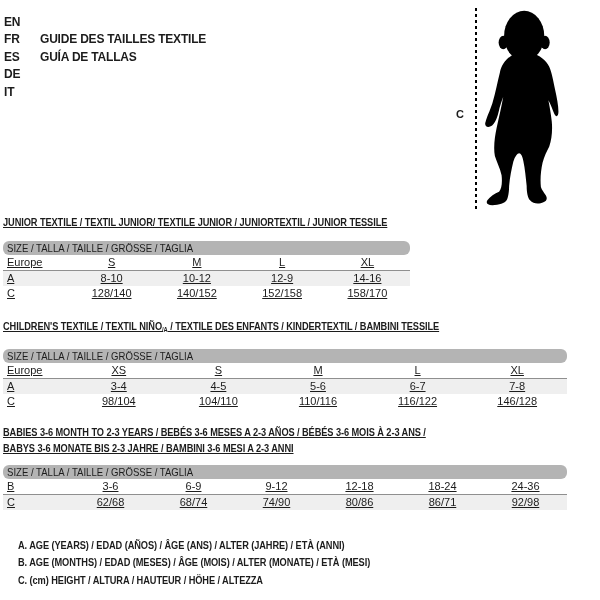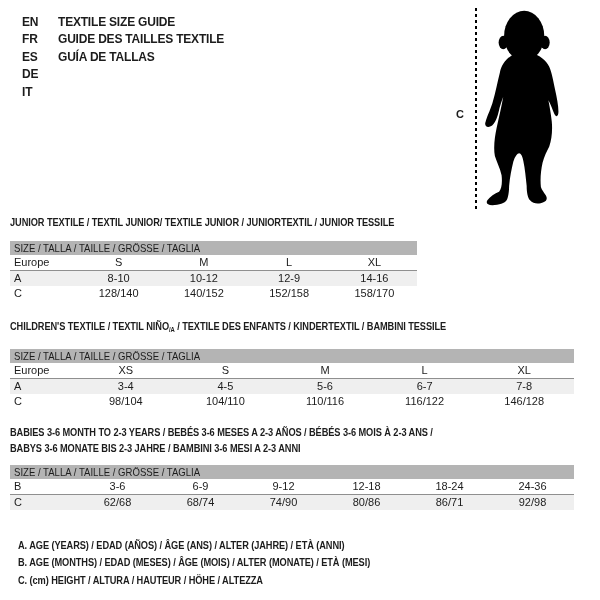--- a/index.html
+++ b/index.html
@@ -4,59 +4,58 @@
 <style>
   html,body{margin:0;padding:0;}
   body{
     width:600px;height:600px;position:relative;background:#ffffff;
     font-family:"Liberation Sans","DejaVu Sans",sans-serif;
     color:var(--text,#1c1c1c);
     -webkit-font-smoothing:antialiased;
     overflow:hidden;
   }
   
-  .lang-list{position:absolute;left:22px;top:13px;}
+  .lang-list{position:absolute;left:4px;top:13px;}
   .lang-row{display:flex;height:17.5px;align-items:center;font-weight:bold;font-size:12px;letter-spacing:-0.2px;}
   .lang-code{width:36px;flex:0 0 36px;}
   
   .figure{position:absolute;left:440px;top:0;width:160px;height:220px;}
   .height-label{position:absolute;left:16px;top:108px;font-weight:bold;font-size:11px;}
   .dash-line{position:absolute;left:35px;top:8px;width:2px;height:202px;
     background:repeating-linear-gradient(to bottom,var(--silhouette,#000) 0 3px,transparent 3px 6px);}
   .baby-svg{position:absolute;left:39px;top:7px;color:var(--silhouette,#000);}
   
-  .size-section{position:absolute;left:10px;}
+  .size-section{position:absolute;left:3px;text-decoration:underline;}
   .size-section.s1{top:216px;width:407px;}
   .size-section.s2{top:320px;width:564px;}
   .size-section.s3{top:425px;width:564px;}
   .sec-title{margin:0;font-size:11px;font-weight:bold;line-height:12px;letter-spacing:-0.1px;
     transform:scaleX(0.84);transform-origin:left top;white-space:nowrap;}
   .sec-title .line{display:block;line-height:15.5px;}
   .sub{font-size:7px;vertical-align:-2px;}
   .size-bar{margin-top:13px;height:14px;line-height:14px;background:var(--table-header-bg,#b4b4b4);
-    font-size:11px;padding-left:4px;white-space:nowrap;overflow:hidden;}
+    font-size:11px;padding-left:4px;white-space:nowrap;overflow:hidden;border-radius:6px;}
   .size-bar .t{display:inline-block;transform:scaleX(0.87);transform-origin:left center;}
   .s3 .size-bar{margin-top:9px;}
   table.size-table{width:100%;border-collapse:collapse;table-layout:fixed;font-size:11px;}
   table.size-table td{height:15px;line-height:15px;padding:0;text-align:center;vertical-align:middle;}
   table.size-table td.rowlabel{width:62px;text-align:left;padding-left:4px;}
   table.size-table tr.shaded{background:var(--row-shaded-bg,#efefef);}
   table.size-table tr.rule td{border-bottom:1px solid var(--rule-line,#8f8f8f);}
   
   .notes{position:absolute;left:18px;top:537px;}
   .note{font-size:11px;font-weight:bold;line-height:17.4px;letter-spacing:-0.1px;
     transform:scaleX(0.84);transform-origin:left top;white-space:nowrap;}
 </style>
 </head>
 <body>
 
 <div class="lang-list">
   <div class="lang-row">
     <span class="lang-code">EN</span>
-    <span class="lang-label">TEXTILE SIZE GUIDE</span>
   </div>
   <div class="lang-row">
     <span class="lang-code">FR</span>
     <span class="lang-label">GUIDE DES TAILLES TEXTILE</span>
   </div>
   <div class="lang-row">
     <span class="lang-code">ES</span>
     <span class="lang-label">GUÍA DE TALLAS</span>
   </div>
   <div class="lang-row">

